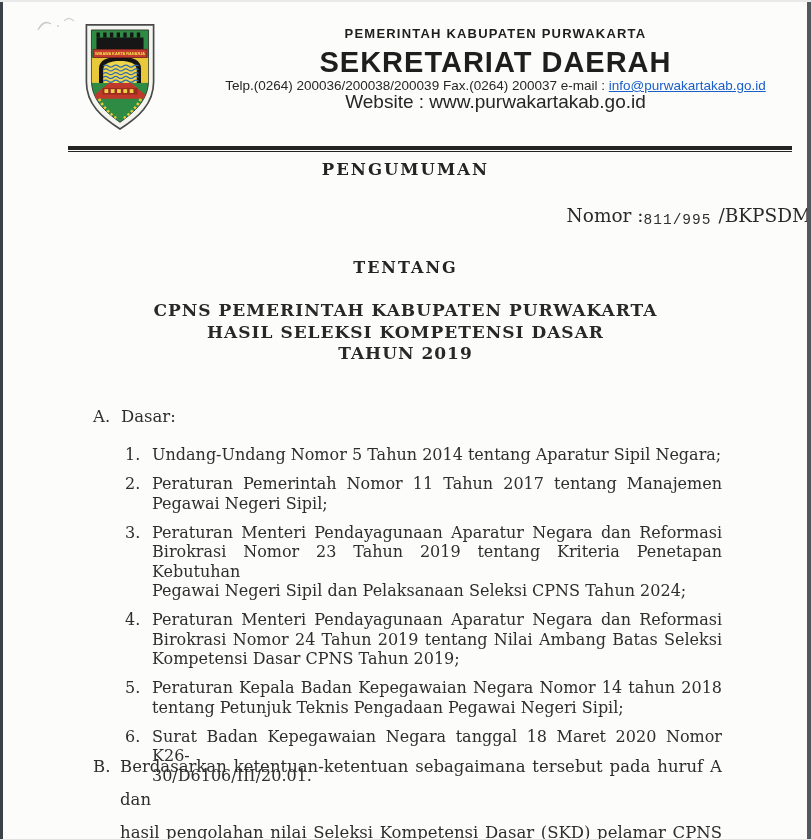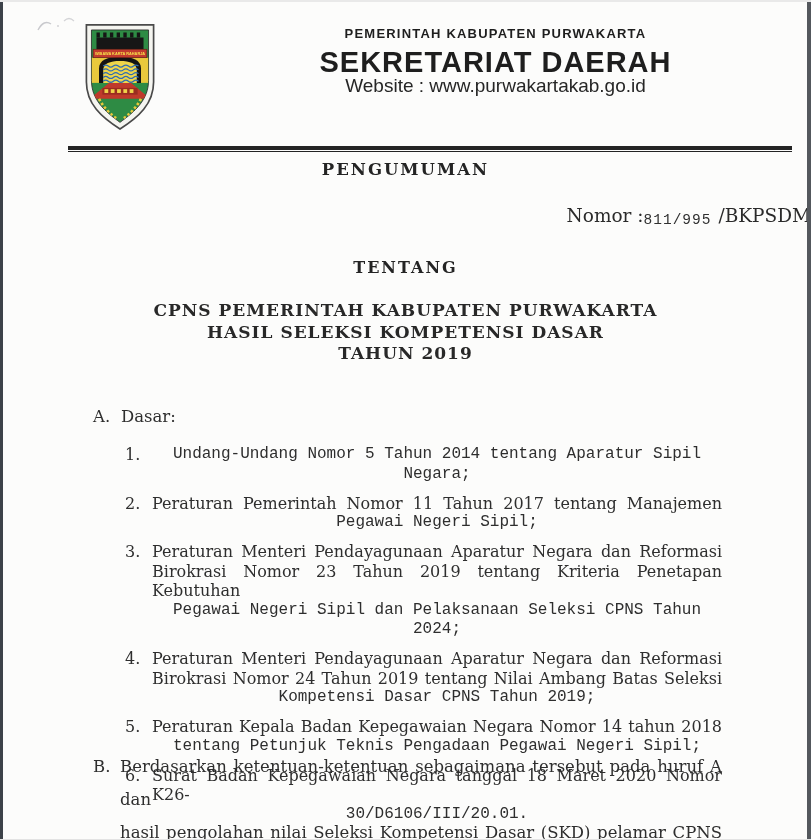--- a/index.html
+++ b/index.html
@@ -40,21 +40,21 @@
   .title{position:absolute;top:300px;left:0;width:100%;text-align:center;
          font-size:17px;font-weight:bold;letter-spacing:1px;line-height:21.5px;color:#282828;}
   
   .sec-head{position:absolute;top:407px;left:93px;display:flex;font-size:16.5px;color:#2e2e2e;}
   .sec-head .lbl{width:28px;flex:none;}
   .list{position:absolute;top:445px;left:125px;right:89px;}
   .item{display:flex;margin-bottom:9.5px;font-size:16px;line-height:19.5px;color:#2e2e2e;}
   .item .num{width:27px;flex:none;}
   .item .txt{flex:1;min-width:0;}
   .jl{text-align:justify;text-align-last:justify;}
-  .ll{text-align:center;font-family:Liberation Mono, monospace;}
+  .ll{text-align:left;}
   
   .sec-b{position:absolute;top:750px;left:93px;right:89px;display:flex;
          font-size:16.5px;color:#2e2e2e;}
   .sec-b .lbl{width:27px;flex:none;line-height:33px;}
   .sec-b .txt{flex:1;min-width:0;line-height:33px;}
 </style>
 </head>
 <body>
 
 <div class="page">
@@ -109,20 +109,21 @@
           <rect x="18" y="33" width="64" height="10" fill="#c23b2e" stroke="#6d1d16" stroke-width="0.8"></rect>
           <text x="50" y="40.3" text-anchor="middle" font-family="Liberation Sans, sans-serif" font-size="4.6" font-weight="bold" fill="#f7e04a">WIBAWA KARTA RAHARJA</text>
           <path d="M25,92 C31,103 39,111 47,116" stroke="#e9c93c" stroke-width="3.2" stroke-dasharray="3 2.6" fill="none"></path>
           <path d="M75,92 C69,103 61,111 53,116" stroke="#e9c93c" stroke-width="3.2" stroke-dasharray="3 2.6" fill="none"></path>
         </g>
       </svg>
     </div>
     <div class="head-text">
       <div class="org1">PEMERINTAH KABUPATEN PURWAKARTA</div>
       <div class="org2">SEKRETARIAT DAERAH</div>
+      <div class="contact"><span>Telp.(0264) 200036/200038/200039 Fax.(0264) 200037 e-mail : </span><a class="email">info@purwakartakab.go.id</a></div>
       <div class="website">Website : www.purwakartakab.go.id</div>
     </div>
   </header>
 
   <div class="rule"></div>
 
   <div class="doc-type">PENGUMUMAN</div>
 
   <div class="nomor"><span>Nomor :</span><span class="typed">811/995</span><span class="suffix">/BKPSDM</span></div>
 

